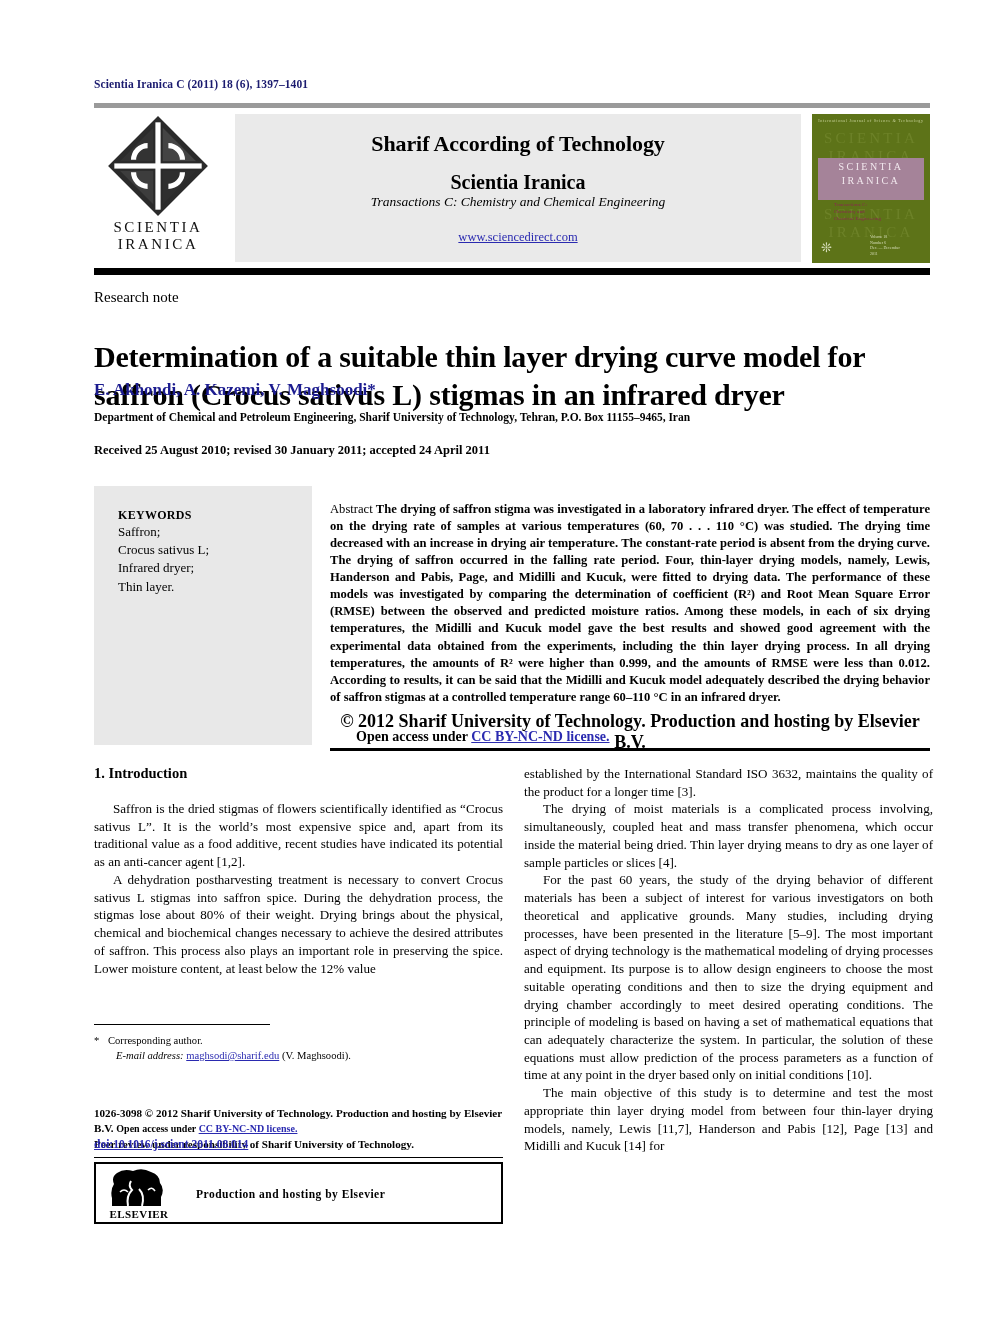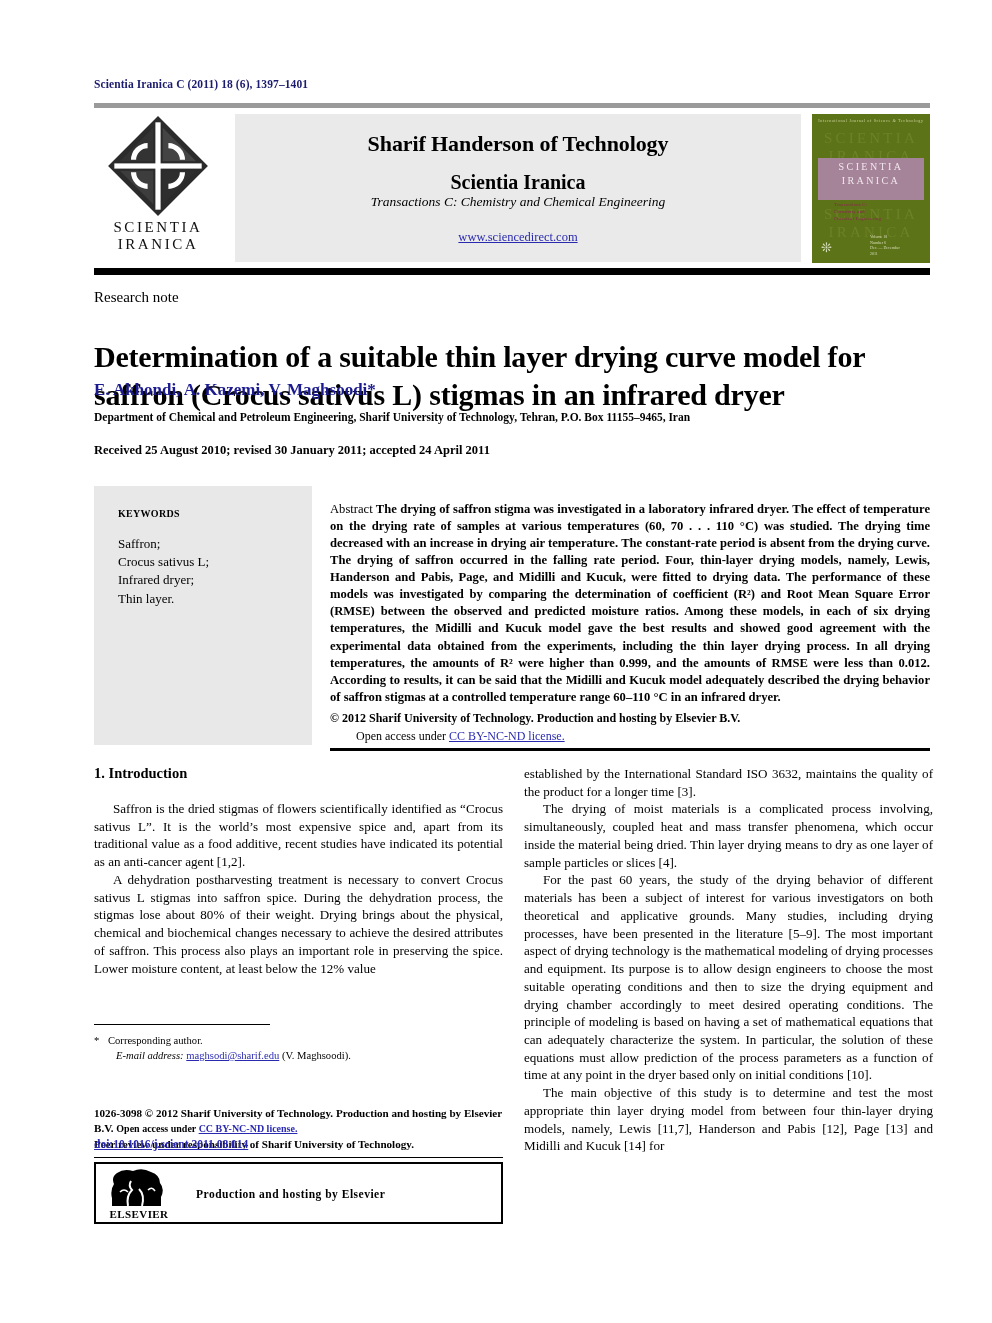--- a/index.html
+++ b/index.html
@@ -224,24 +224,24 @@
     position: absolute;
     left: 78px;
     top: 486px;
     width: 218px;
     height: 259px;
     background: #e8e8e8;
     box-sizing: border-box;
     padding: 22px 0 0 24px;
   }
   .kw-title {
-    font-size: 10px;
+    font-size: 12px;
     font-weight: bold;
     letter-spacing: 0.3px;
-    margin-bottom: 16px;
+    margin-bottom: 0;
   }
   .kw-item {
     font-size: 13px;
     line-height: 1.40;
   }
 
   
   .abstract {
     position: absolute;
     left: 314px;
@@ -251,29 +251,30 @@
     line-height: 1.355;
     text-align: justify;
     font-weight: bold;
   }
   .abstract .lead { font-weight: normal; }
   .abs-copy {
     position: absolute;
     left: 314px;
     top: 711px;
     width: 600px;
-    font-size: 12px;
-    font-weight: bold;
+    font-size: 18px;
+    font-weight: bold;
+    text-align: center;
   }
   .abs-oa {
     position: absolute;
     left: 340px;
     top: 729px;
-    font-size: 12px;
-    font-weight: normal;
+    font-size: 14px;
+    font-weight: bold;
   }
   .lnk-u { color: #2a2ab0; text-decoration: underline; }
 
   .abs-rule {
     position: absolute;
     left: 314px;
     top: 748px;
     width: 600px;
     height: 3px;
     background: #000;
@@ -424,21 +425,21 @@
           <rect x="8" y="47.5" width="84" height="5"></rect>
         </g>
       </svg>
       <div class="logo-words">
         <div>SCIENTIA</div>
         <div>IRANICA</div>
       </div>
     </div>
 
     <div class="masthead-center">
-      <div class="mh-univ">Sharif Handerson of Technology</div>
+      <div class="mh-univ">Sharif According of Technology</div>
       <div class="mh-journal">Scientia Iranica</div>
       <div class="mh-trans">Transactions C: Chemistry and Chemical Engineering</div>
       <a class="mh-url" href="#">www.sciencedirect.com</a>
     </div>
 
     <div class="cover">
       <div class="cover-top">International Journal of Science &amp; Technology</div>
       <div class="cover-ghost" style="top:16px">SCIENTIA</div>
       <div class="cover-ghost" style="top:34px">IRANICA</div>
       <div class="cover-ghost" style="top:52px">SCIENTIA</div>

